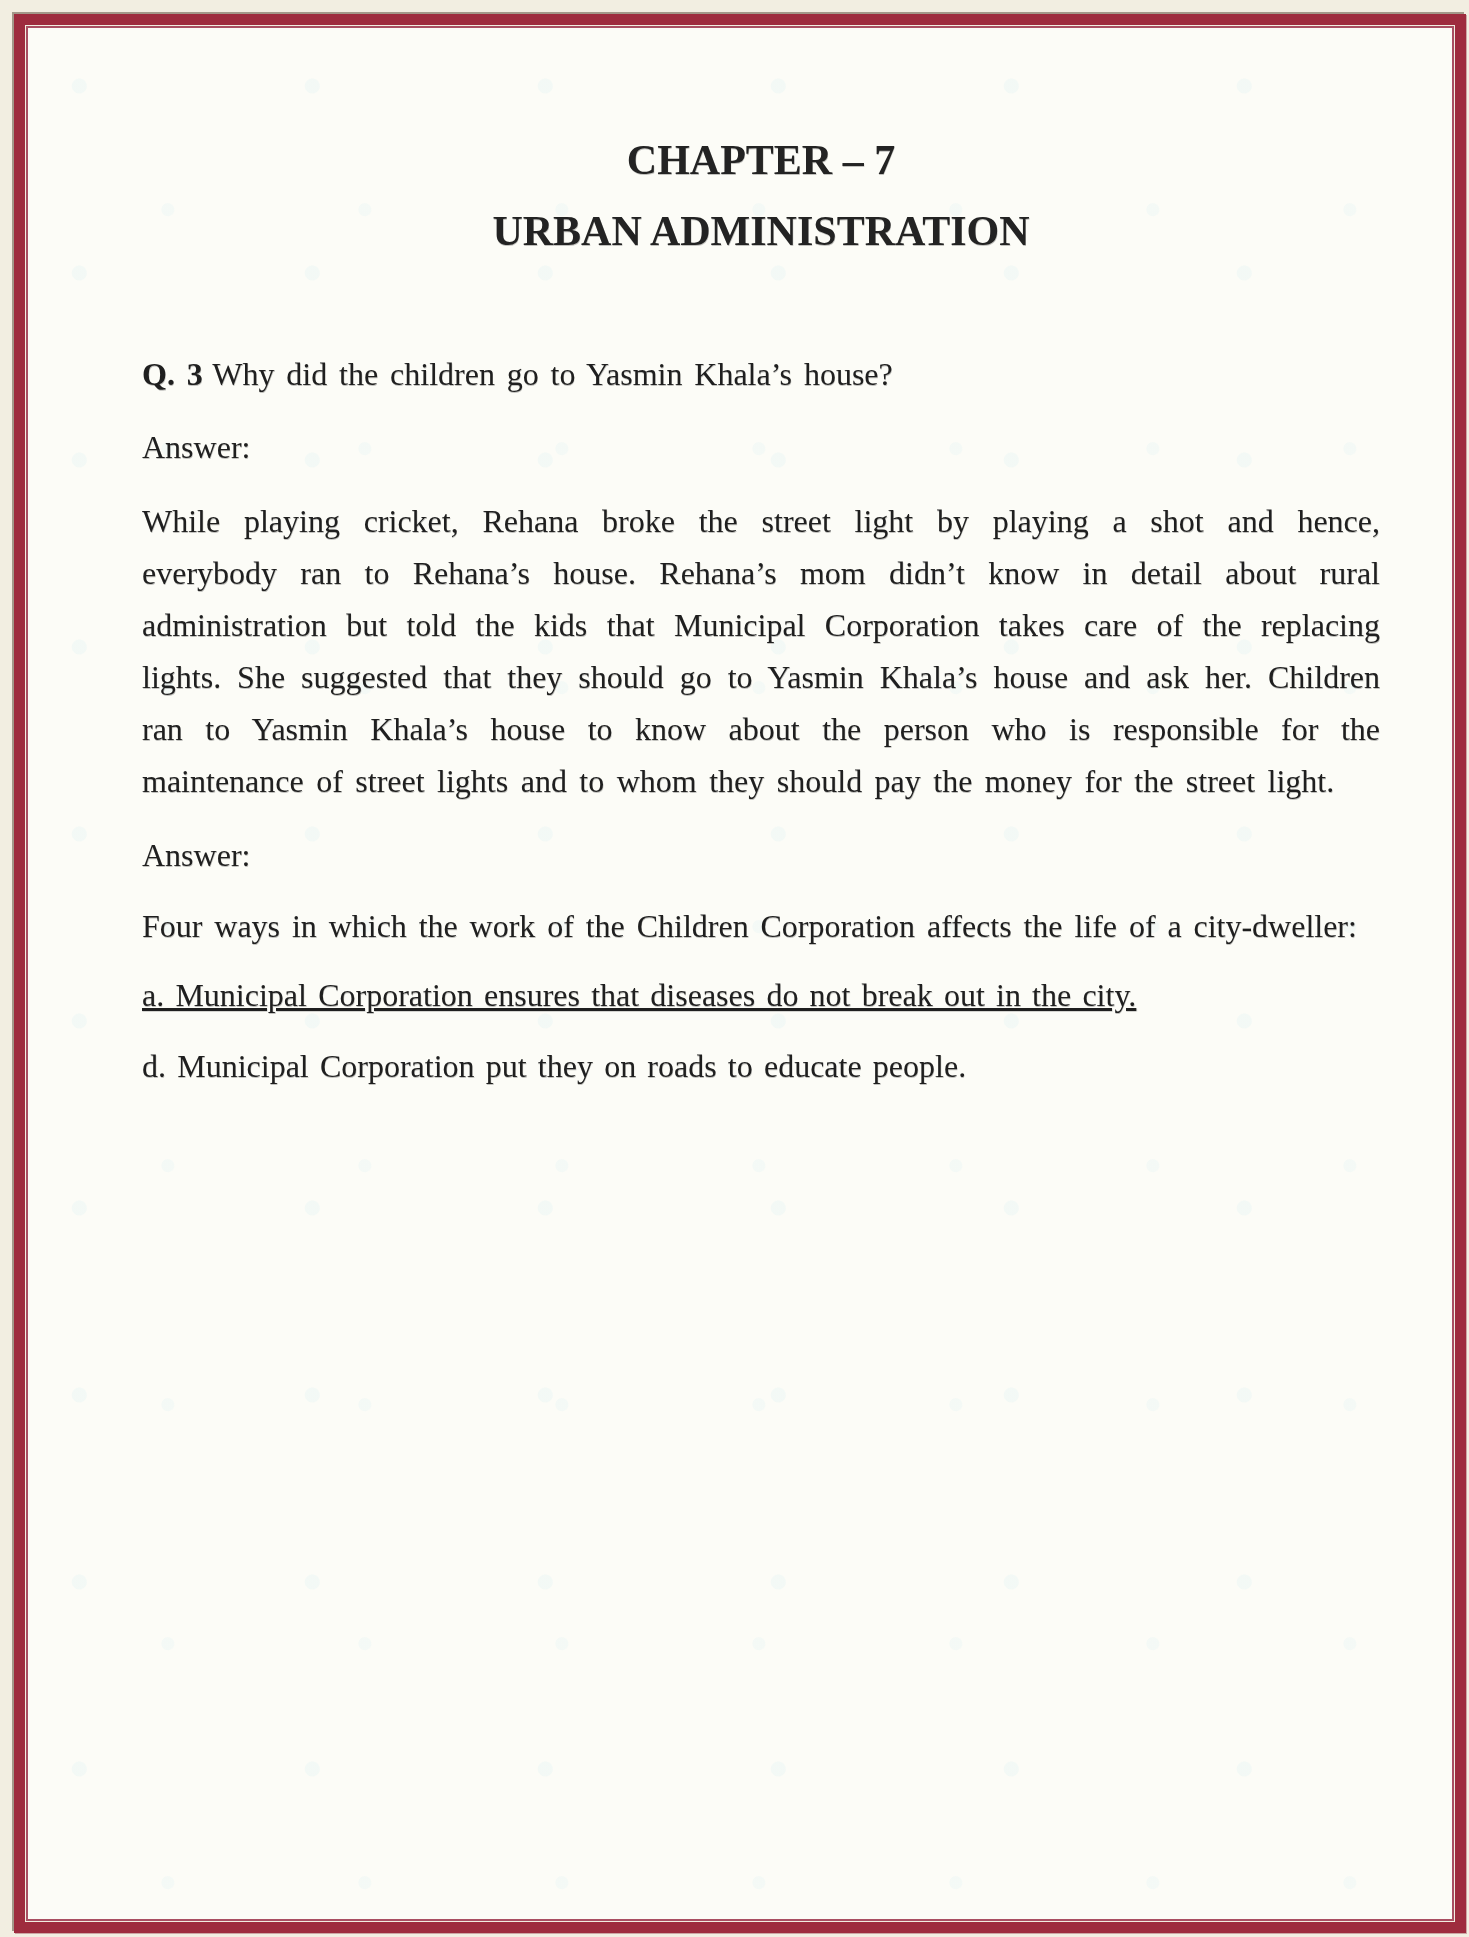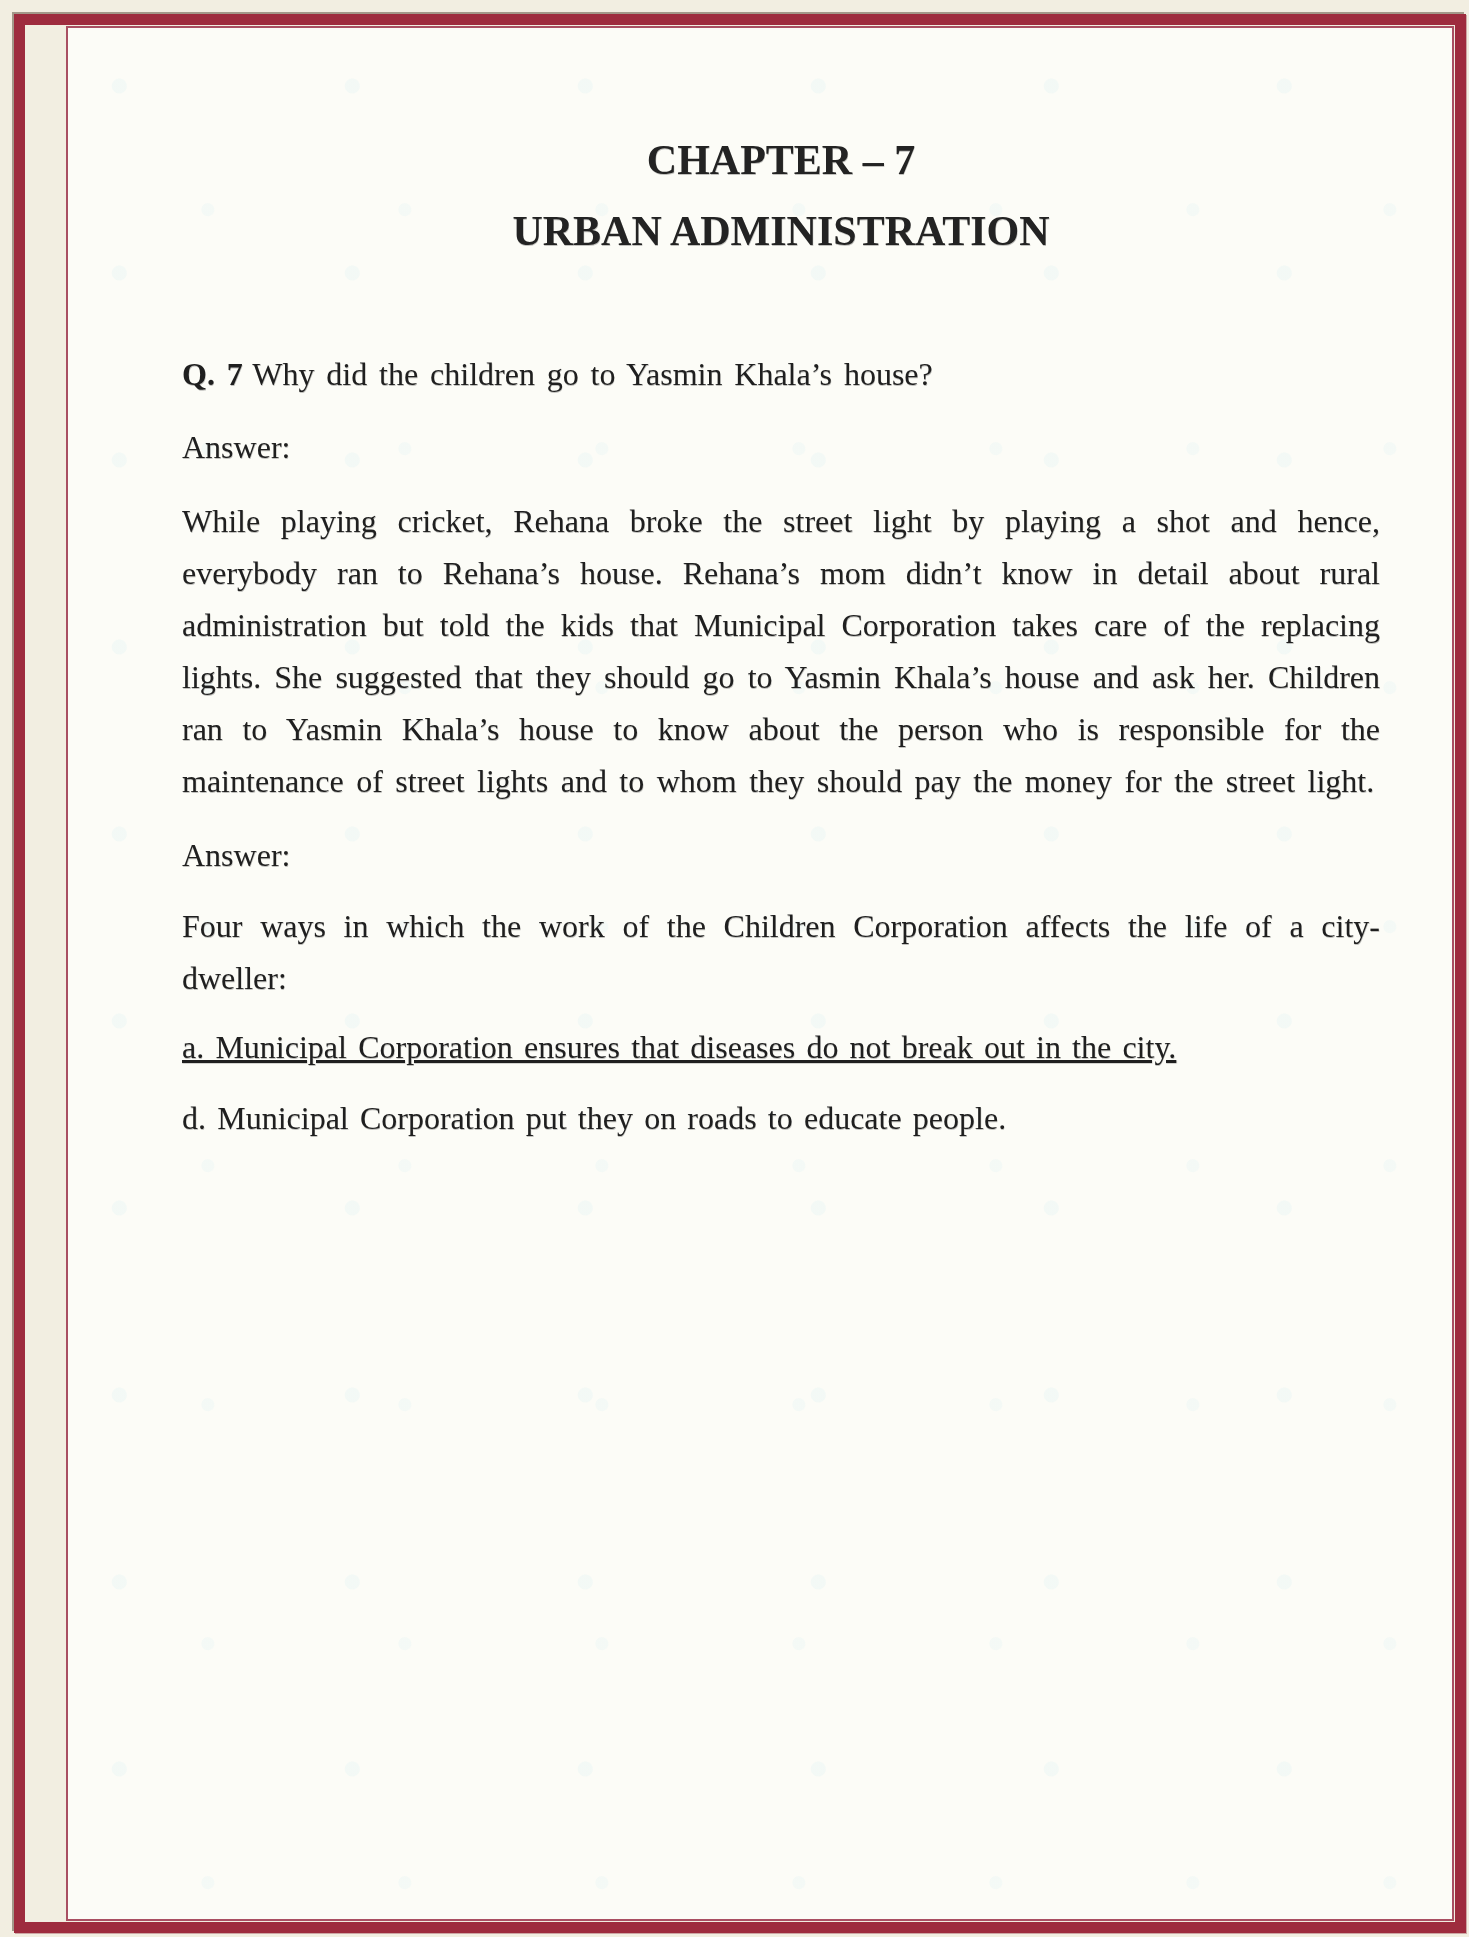--- a/index.html
+++ b/index.html
@@ -15,21 +15,20 @@
     box-shadow:-2px -2px 0 rgba(99,82,66,0.55), 1px 1px 0 rgba(180,120,125,0.6);
   }
   .frame-inner{
     position:absolute;top:1px;left:1px;right:1px;bottom:1px;
     border:2px solid #a94f62;
     background:
       radial-gradient(circle at 22% 31%, rgba(168,224,232,0.10) 0 7px, rgba(168,224,232,0) 8px),
       radial-gradient(circle at 71% 76%, rgba(168,224,232,0.09) 0 6px, rgba(168,224,232,0) 7px),
       #fcfcf7;
     background-size:233px 187px, 197px 239px, auto;
-    margin-left:40px;
   }
   .content{
     position:absolute;top:0;left:0;right:0;bottom:0;
     padding:0 72px 0 114px;
     color:#1f1f1f;
     font-size:32px;line-height:52px;
     text-shadow:0.4px 0.7px 0.6px rgba(55,55,55,0.30);
   }
   .doc-title{
     text-align:center;font-weight:bold;font-size:42px;line-height:48px;
@@ -52,21 +51,21 @@
 <body>
 
 <div class="frame">
   <div class="frame-inner">
     <div class="content">
 
       <p class="doc-title first">CHAPTER – 7</p>
       <p class="doc-title second">URBAN ADMINISTRATION</p>
 
       <div class="section-1">
-        <p class="q-line"><span class="q-label">Q. 7</span><span>Why did the children go to Yasmin Khala’s house?</span></p>
+        <p class="q-line"><span class="q-label">Q. 3</span><span>Why did the children go to Yasmin Khala’s house?</span></p>
         <p class="ans-label">Answer:</p>
         <p class="para">While playing cricket, Rehana broke the street light by playing a shot and hence, everybody ran to Rehana’s house. Rehana’s mom didn’t know in detail about rural administration but told the kids that Municipal Corporation takes care of the replacing lights. She suggested that they should go to Yasmin Khala’s house and ask her. Children ran to Yasmin Khala’s house to know about the person who is responsible for the maintenance of street lights and to whom they should pay the money for the street light.</p>
       </div>
 
       <div class="section-2">
         <p class="ans-label ans-label-2">Answer:</p>
         <p class="intro">Four ways in which the work of the Children Corporation affects the life of a city-dweller:</p>
         <p class="list-item first">a. Municipal Corporation ensures that diseases do not break out in the city.</p>
         <p class="list-item">d. Municipal Corporation put they on roads to educate people.</p>
       </div>

